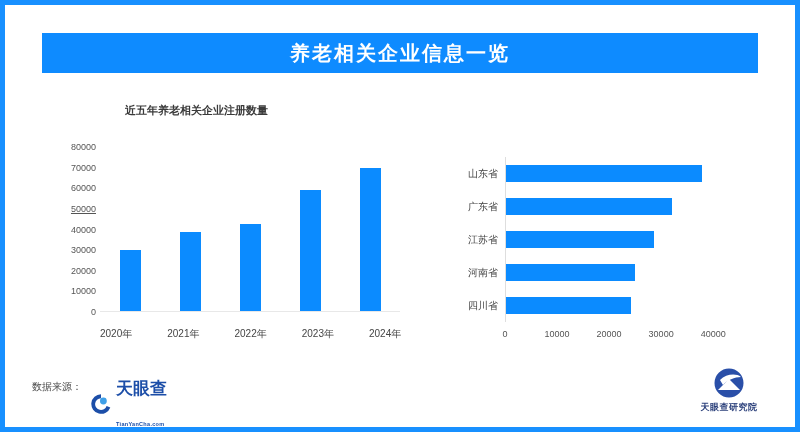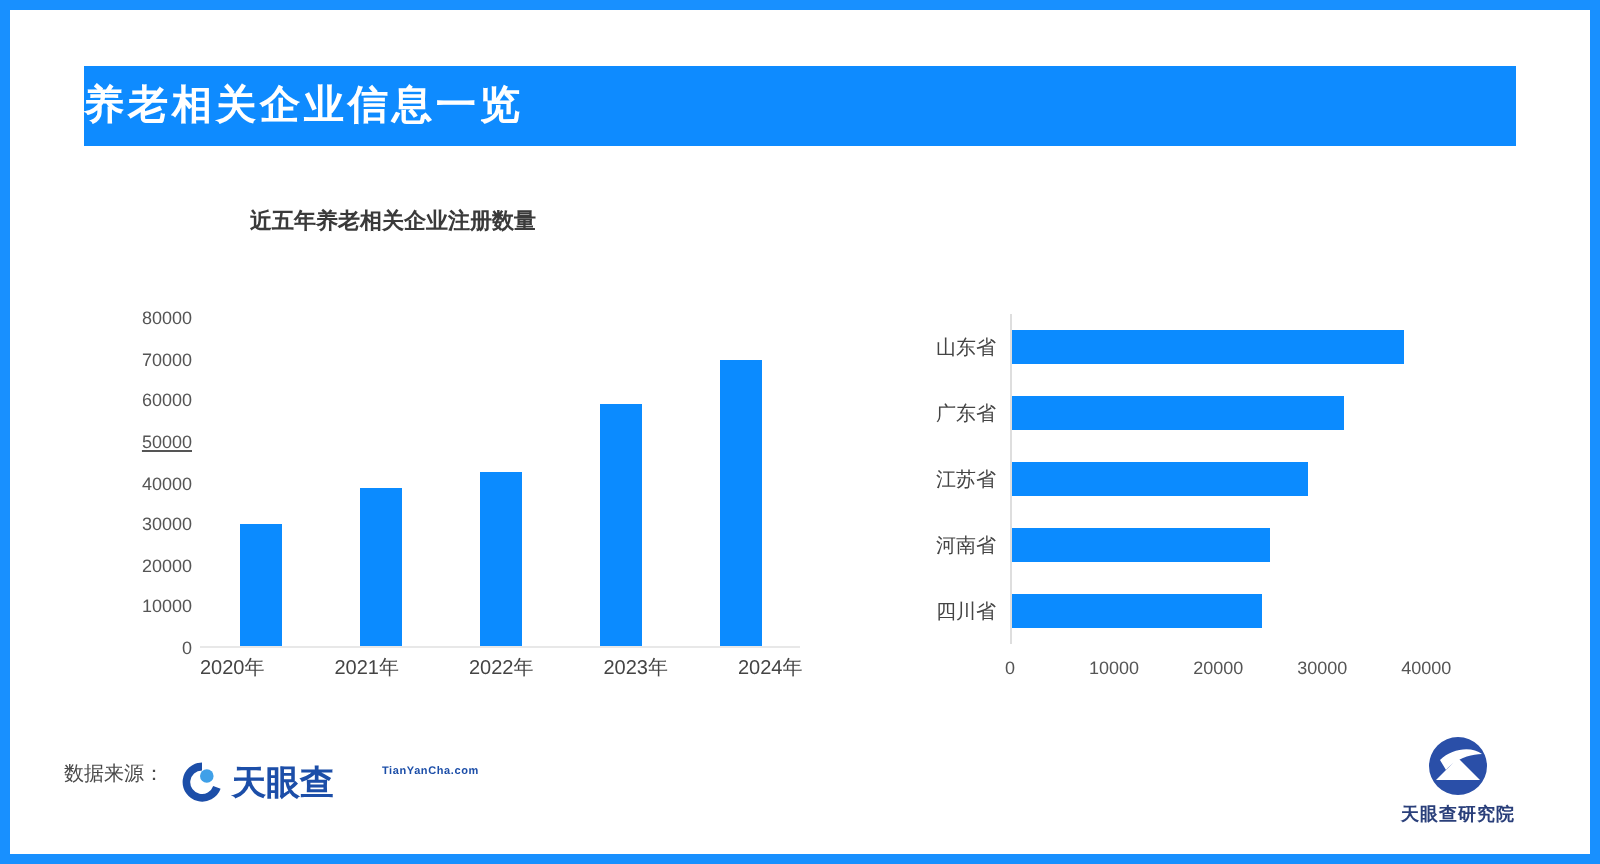--- a/index.html
+++ b/index.html
@@ -31,21 +31,21 @@
   
   .header-banner {
     position: absolute;
     left: 42px;
     top: 33px;
     width: 716px;
     height: 40px;
     background: #0e8bff;
     display: flex;
     align-items: center;
-    justify-content: flex-start;
+    justify-content: center;
   }
   .header-title {
     color: #ffffff;
     font-size: 20px;
     font-weight: bold;
     letter-spacing: 2px;
     line-height: 1;
   }
 
   
@@ -63,21 +63,21 @@
     color: #3a3a3a;
     white-space: nowrap;
   }
   #chart-left .chart-title  { left: 85px; }
   #chart-right .chart-title { left: 88px; }
 
   
   .v-plot {
     position: absolute;
     left: 60px;
-    top: 64px;
+    top: 52px;
     width: 300px;
     height: 165px;
   }
   .v-axis-labels {
     position: absolute;
     left: -56px;
     top: 0;
     width: 52px;
     height: 165px;
   }
@@ -211,21 +211,21 @@
     align-items: center;
     gap: 4px;
   }
   .tyc-mark {
     width: 22px;
     height: 22px;
     position: relative;
   }
   .tyc-wordmark {
     display: flex;
-    flex-direction: row;
+    flex-direction: column;
     line-height: 1;
     gap: 24px;
   }
   .tyc-cn {
     font-size: 17px;
     font-weight: bold;
     color: #1c4ea8;
     letter-spacing: 0px;
   }
   .tyc-en {

